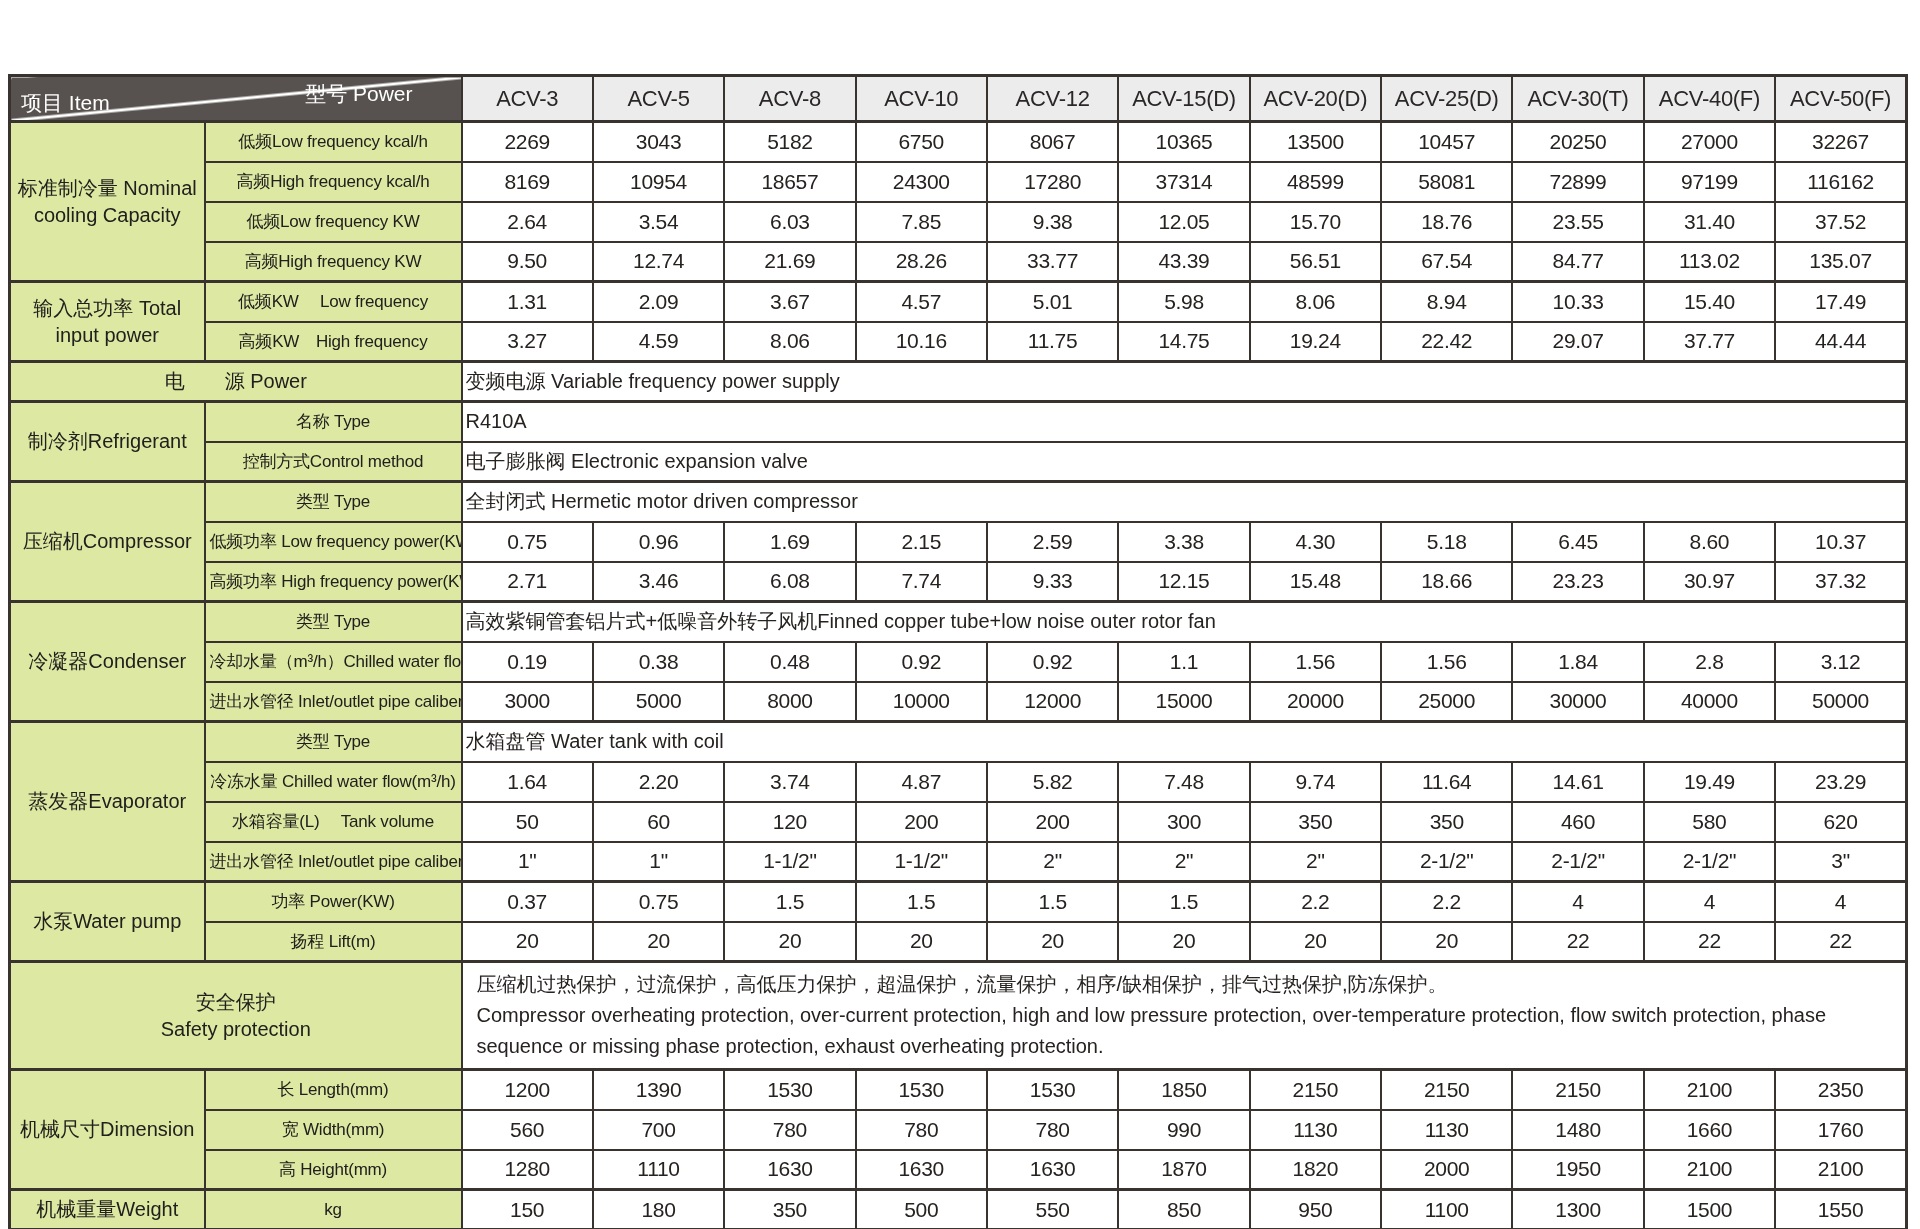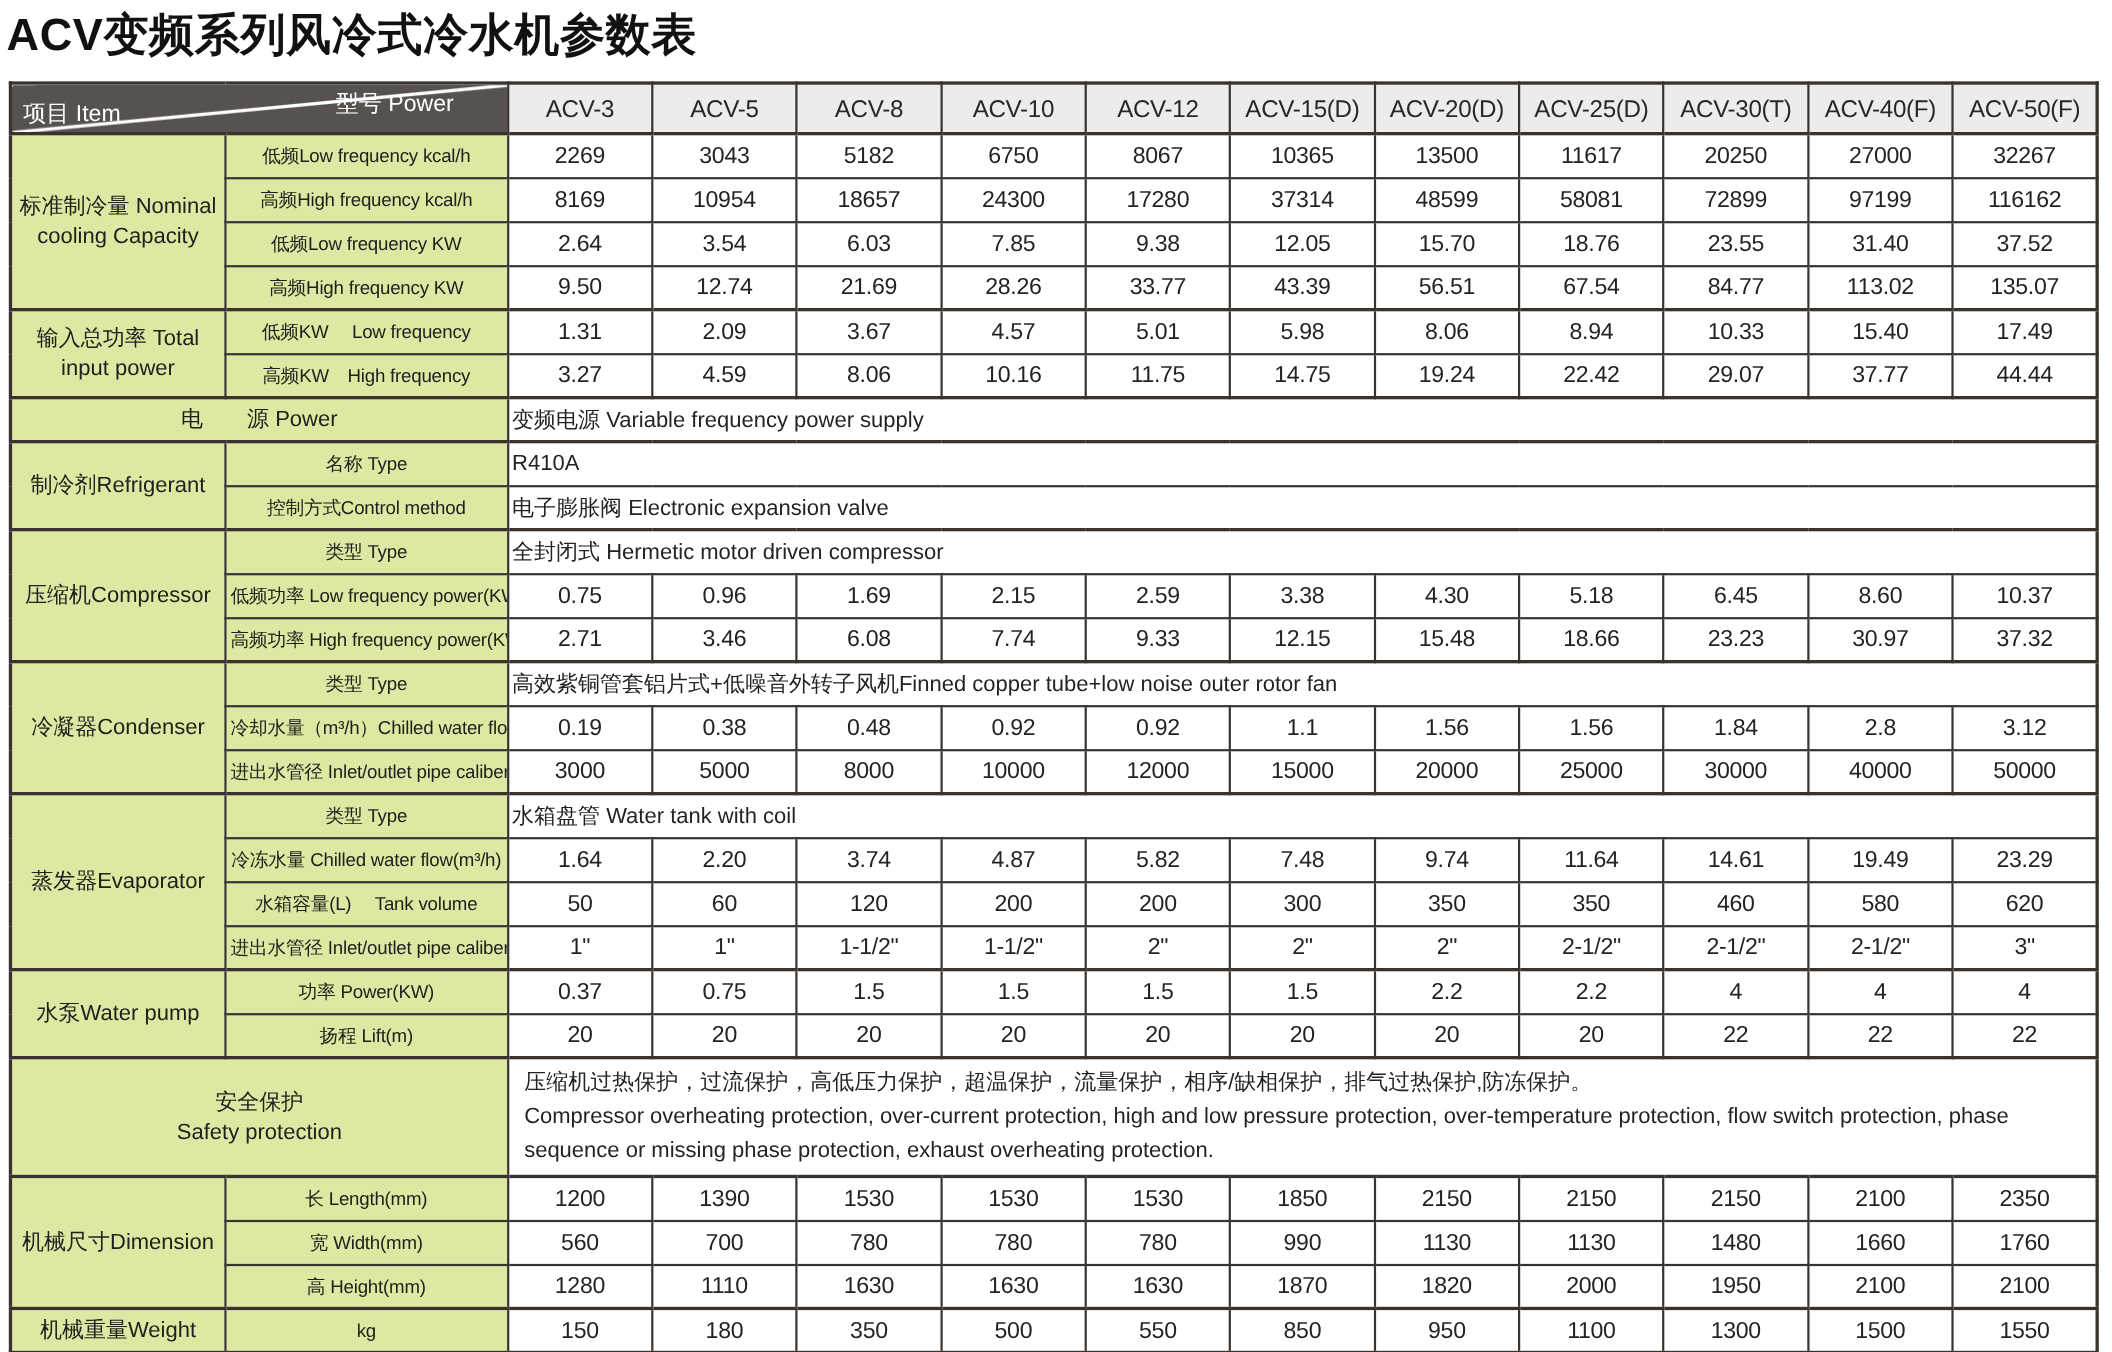--- a/index.html
+++ b/index.html
@@ -79,21 +79,20 @@
   td.safety-cell .m-line{font-size:20px;line-height:1.55;}
   
   tr.sec-start th, tr.sec-start td{border-top-width:3px;}
   .first-data{border-left-width:3px;}
   .tdiv{border-left-width:4px;}
 </style>
 </head>
 <body>
 
 <div class="title-row">
-  <span class="title-zh">ACV变频系列风冷式冷水机参数表</span>
 </div>
 
 <table class="spec">
   <colgroup>
     <col style="width:195px">
     <col style="width:257px">
   </colgroup>
   <thead>
     <tr>
       <th class="corner" colspan="2">
@@ -117,21 +116,21 @@
       <tr class="sec-start">
         <th class="group-label" rowspan="4">标准制冷量 Nominal cooling Capacity</th>
         <th class="sub-label">低频Low frequency  kcal/h</th>
         <td class="val first-data">2269</td>
         <td class="val">3043</td>
         <td class="val">5182</td>
         <td class="val">6750</td>
         <td class="val">8067</td>
         <td class="val">10365</td>
         <td class="val">13500</td>
-        <td class="val">11617</td>
+        <td class="val">10457</td>
         <td class="val tdiv">20250</td>
         <td class="val">27000</td>
         <td class="val">32267</td>
       </tr>
       <tr>
         <th class="sub-label">高频High frequency  kcal/h</th>
         <td class="val first-data">8169</td>
         <td class="val">10954</td>
         <td class="val">18657</td>
         <td class="val">24300</td>

